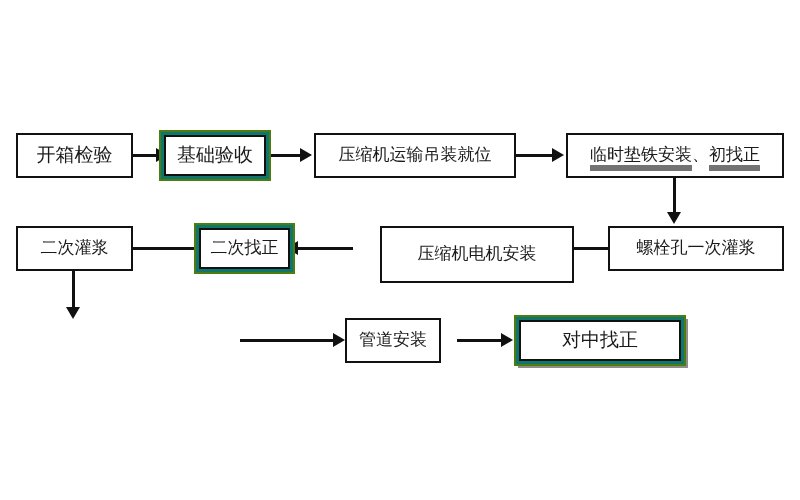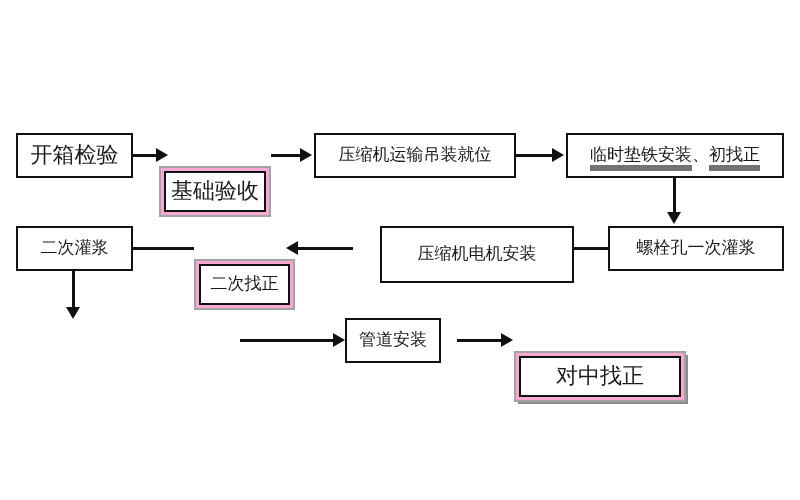--- a/index.html
+++ b/index.html
@@ -30,41 +30,40 @@
     line-height: 1.1;
     white-space: nowrap;
   }
   .node .label {
     display: inline-block;
     padding: 0 4px;
   }
 
   
   .node.double {
-    border: 2px solid #a3a3a3;
+    border: 2px solid #4d7c0f;
     padding: 3px;
-    background: #f9a8d4;
-    margin-top: 36px;
+    background: #0f766e;
   }
   .node.double > .inner {
     box-sizing: border-box;
     width: 100%;
     height: 100%;
     border: 2px solid #111111;
     background: #ffffff;
     display: flex;
     align-items: center;
     justify-content: center;
   }
   .node.double.shadowed {
     box-shadow: 3px 3px 0 -1px #8d8d8d;
   }
 
   
-  .fs-lg  { font-size: 22px; }
+  .fs-lg  { font-size: 19px; }
   .fs-md  { font-size: 17px; }
   .fs-sm  { font-size: 17px; }
 
   
   .ul-blue {
     border-bottom: 6px solid #737373;
     padding-bottom: 1px;
   }
 
   

